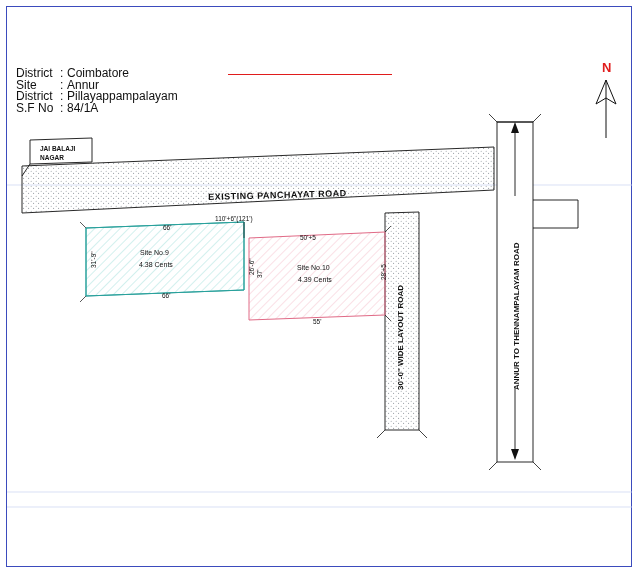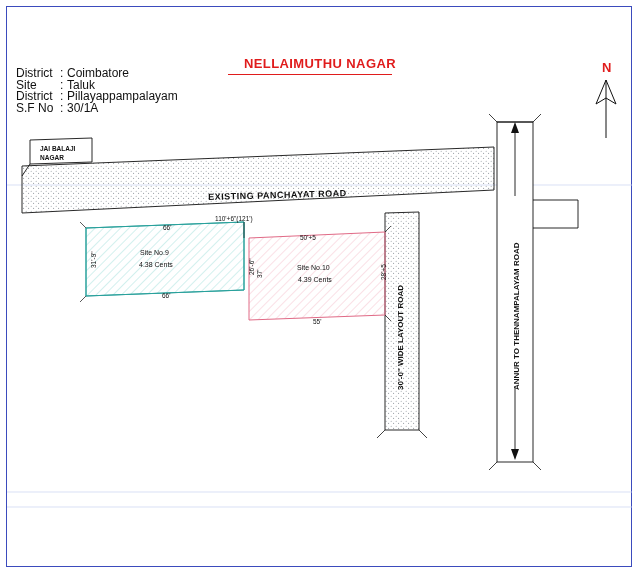--- a/index.html
+++ b/index.html
@@ -146,35 +146,34 @@
   }
   .dim-rot { transform-origin: left top; transform: rotate(-90deg); }
 </style>
 </head>
 <body>
 
 <div id="page">
 
   <div class="frame"></div>
 
-  <div class="title">NELLAIMUTHU NAGAR</div>
   <div class="title-underline"></div>
 
   <div class="info">
     <div>
       <span class="k">District</span><span class="c">:</span><span>Coimbatore</span>
     </div>
     <div>
-      <span class="k">Site</span><span class="c">:</span><span>Taluk</span>
+      <span class="k">Site</span><span class="c">:</span><span>Annur</span>
     </div>
     <div>
       <span class="k">District</span><span class="c">:</span><span>Pillayappampalayam</span>
     </div>
     <div>
-      <span class="k">S.F No</span><span class="c">:</span><span>30/1A</span>
+      <span class="k">S.F No</span><span class="c">:</span><span>84/1A</span>
     </div>
   </div>
 
   <div class="north-letter">N</div>
   <svg class="north-arrow" viewBox="0 0 36 62">
     <path d="M18 2 L28 26 L18 20 L8 26 Z" fill="#ffffff" stroke="#111" stroke-width="1"></path>
     <path d="M18 2 L18 20" stroke="#111" stroke-width="1"></path>
     <path d="M18 20 L18 60" stroke="#111" stroke-width="1"></path>
   </svg>
 

